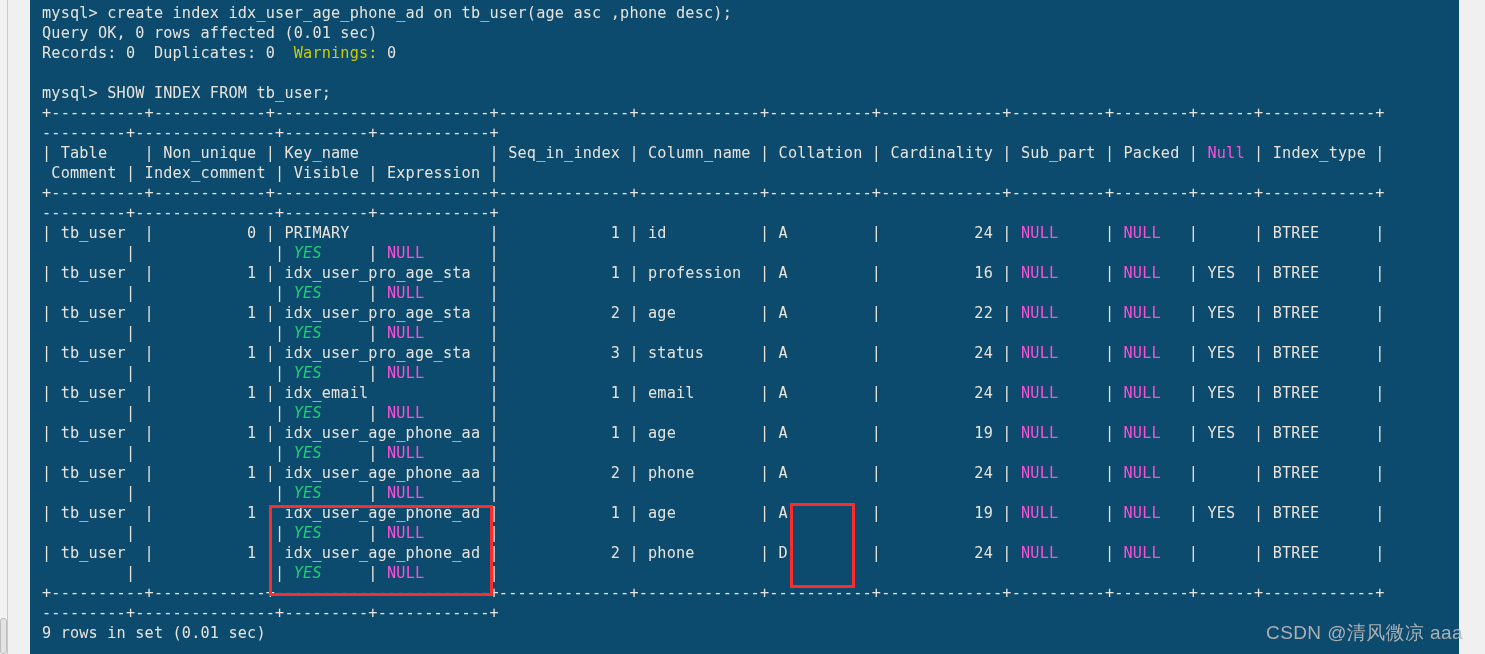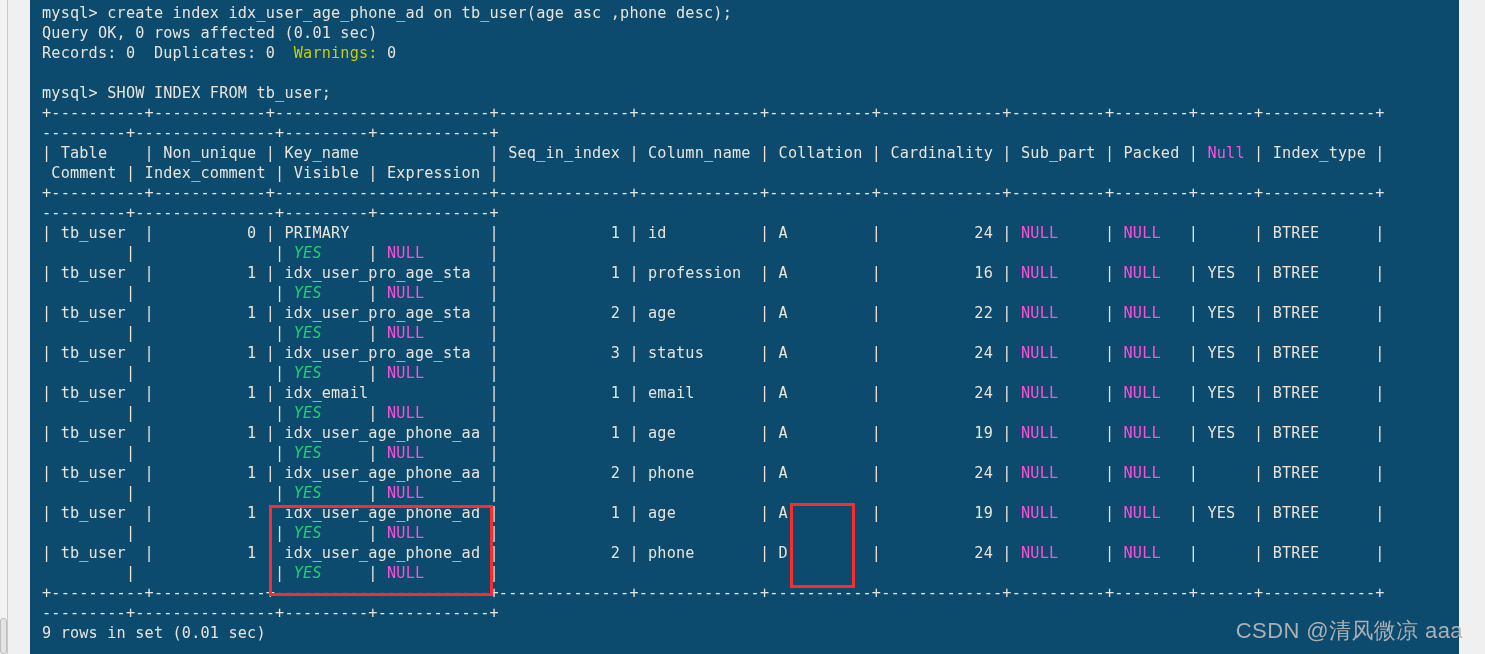--- a/index.html
+++ b/index.html
@@ -86,21 +86,21 @@
   #redbox-keyname { left: 269px; top: 505px; width: 224px; height: 91px; }
   #redbox-collation { left: 790px; top: 503px; width: 65px; height: 85px; }
 
   
   #watermark {
     position: absolute;
     right: 22px;
     bottom: 8px;
     color: #b9b9b9;
     font-family: "Liberation Sans", sans-serif;
-    font-size: 22px;
+    font-size: 19px;
     letter-spacing: 0.4px;
     white-space: nowrap;
     opacity: 0.92;
   }
 </style>
 </head>
 <body>
 
 <div id="app">
 

